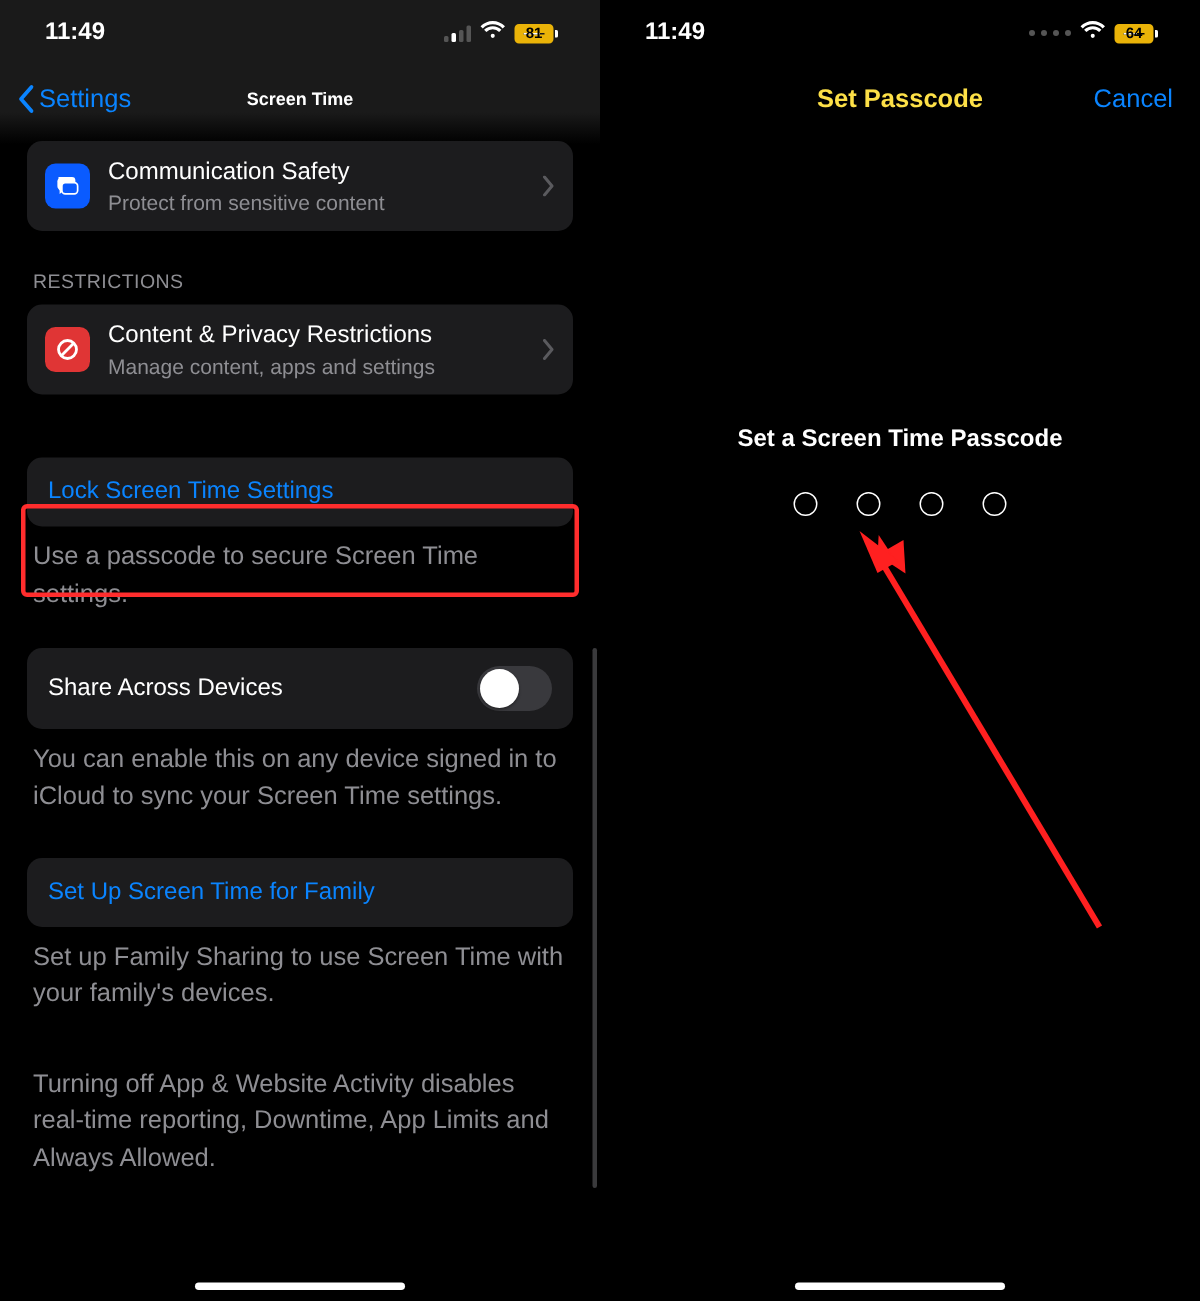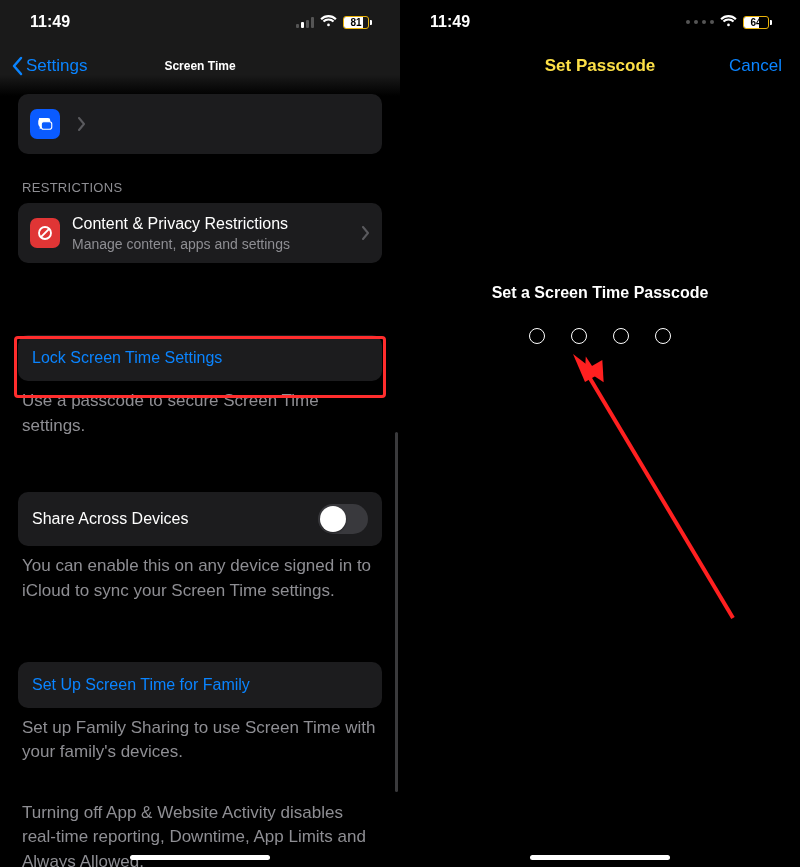--- a/index.html
+++ b/index.html
@@ -11,36 +11,36 @@
   .status { position:absolute; top:0; left:0; right:0; height:44px; display:flex; align-items:center; justify-content:space-between; padding:0 28px 0 30px; font-size:16px; font-weight:600; color:#fff; }
   .status .right { display:flex; align-items:center; gap:6px; }
   .sig { display:flex; align-items:flex-end; gap:2px; height:12px; }
   .sig span { width:3px; background:#fff; border-radius:1px; }
   .sig span.dim { background:#555; }
   .sig .b1{height:4px}.sig .b2{height:6px}.sig .b3{height:8px}.sig .b4{height:11px}
   .dots { display:flex; gap:4px; }
   .dots span { width:4px; height:4px; border-radius:50%; background:#555; }
   .wifi { width:17px; height:12px; }
   .batt { display:flex; align-items:center; }
-  .batt-body { width:26px; height:13px; border:1px solid #eab308; border-radius:3px; position:relative; display:flex; align-items:center; }
+  .batt-body { width:26px; height:13px; border:6px solid #eab308; border-radius:3px; position:relative; display:flex; align-items:center; }
   .batt-fill { height:100%; background:#fff; border-radius:2px 0 0 2px; }
   .batt-tip { width:2px; height:5px; background:#fff; margin-left:1px; border-radius:0 1px 1px 0; }
   .batt-num { position:absolute; left:0; right:0; text-align:center; font-size:10px; font-weight:700; color:#000; line-height:11px; }
 
   
   .nav { position:absolute; top:44px; left:0; right:0; height:44px; display:flex; align-items:center; padding:0 10px; }
   .nav .back { display:flex; align-items:center; gap:2px; color:#0a84ff; font-size:17px; }
   .nav .back svg { width:14px; height:20px; }
   .nav .title { position:absolute; left:0; right:0; text-align:center; font-size:12px; font-weight:600; color:#fff; pointer-events:none; }
   .topfade { position:absolute; top:0; left:0; right:0; height:96px; background:linear-gradient(#1a1a1a 0%, #1a1a1a 78%, rgba(26,26,26,0) 100%); }
 
   
   .content { position:absolute; top:88px; left:0; right:0; bottom:0; overflow:hidden; padding:0 18px 0 18px; }
   .cell { background:#1c1c1e; border-radius:10px; display:flex; align-items:center; padding:10px 12px; min-height:60px; position:relative; }
-  .cell.single { min-height:46px; padding:12px 14px;margin-top:30px; }
+  .cell.single { min-height:46px; padding:12px 14px; }
   .iconbox { width:30px; height:30px; border-radius:7px; display:flex; align-items:center; justify-content:center; margin-right:12px; flex-shrink:0; }
   .iconbox.blue { background:#0a5bff; }
   .iconbox.red { background:#e03535; }
   .cell .texts { flex:1; min-width:0; }
   .cell .line1 { font-size:16px; color:#fff; line-height:1.25; }
   .cell .line2 { font-size:14px; color:#8e8e93; margin-top:2px; }
   .chev { color:#5a5a5e; flex-shrink:0; margin-left:6px; }
   .chev svg { width:8px; height:14px; display:block; }
   .header-label { font-size:13px; color:#8e8e93; text-transform:uppercase; letter-spacing:0.3px; margin:26px 4px 8px 4px; }
   .footer-label { font-size:17px; color:#8e8e93; margin:8px 4px 0 4px; line-height:1.45; }
@@ -115,20 +115,24 @@
     <div class="content">
 
       <div class="cell" style="margin-top:6px">
         <div class="iconbox blue">
           <svg width="18" height="18" viewBox="0 0 24 24">
               <path fill="#fff" d="M4 4h12a3 3 0 0 1 3 3v6a3 3 0 0 1-3 3H9l-4 3v-3a3 3 0 0 1-1-2V7a3 3 0 0 1 0-0z"></path>
               <rect x="3" y="5" width="14" height="10" rx="3" fill="#fff"></rect>
               <rect x="7" y="9" width="14" height="10" rx="3" fill="#0a5bff" stroke="#fff" stroke-width="1.5"></rect>
             </svg>
         </div>
+        <div class="texts">
+          <div class="line1">Communication Safety</div>
+          <div class="line2">Protect from sensitive content</div>
+        </div>
         <span class="chev">
             <svg viewBox="0 0 8 14">
               <path d="M1 1l5 6-5 6" stroke="#5a5a5e" stroke-width="2" fill="none" stroke-linecap="round" stroke-linejoin="round"></path>
             </svg>
           </span>
       </div>
 
       <div class="header-label">Restrictions</div>
       <div class="cell">
         <div class="iconbox red">

